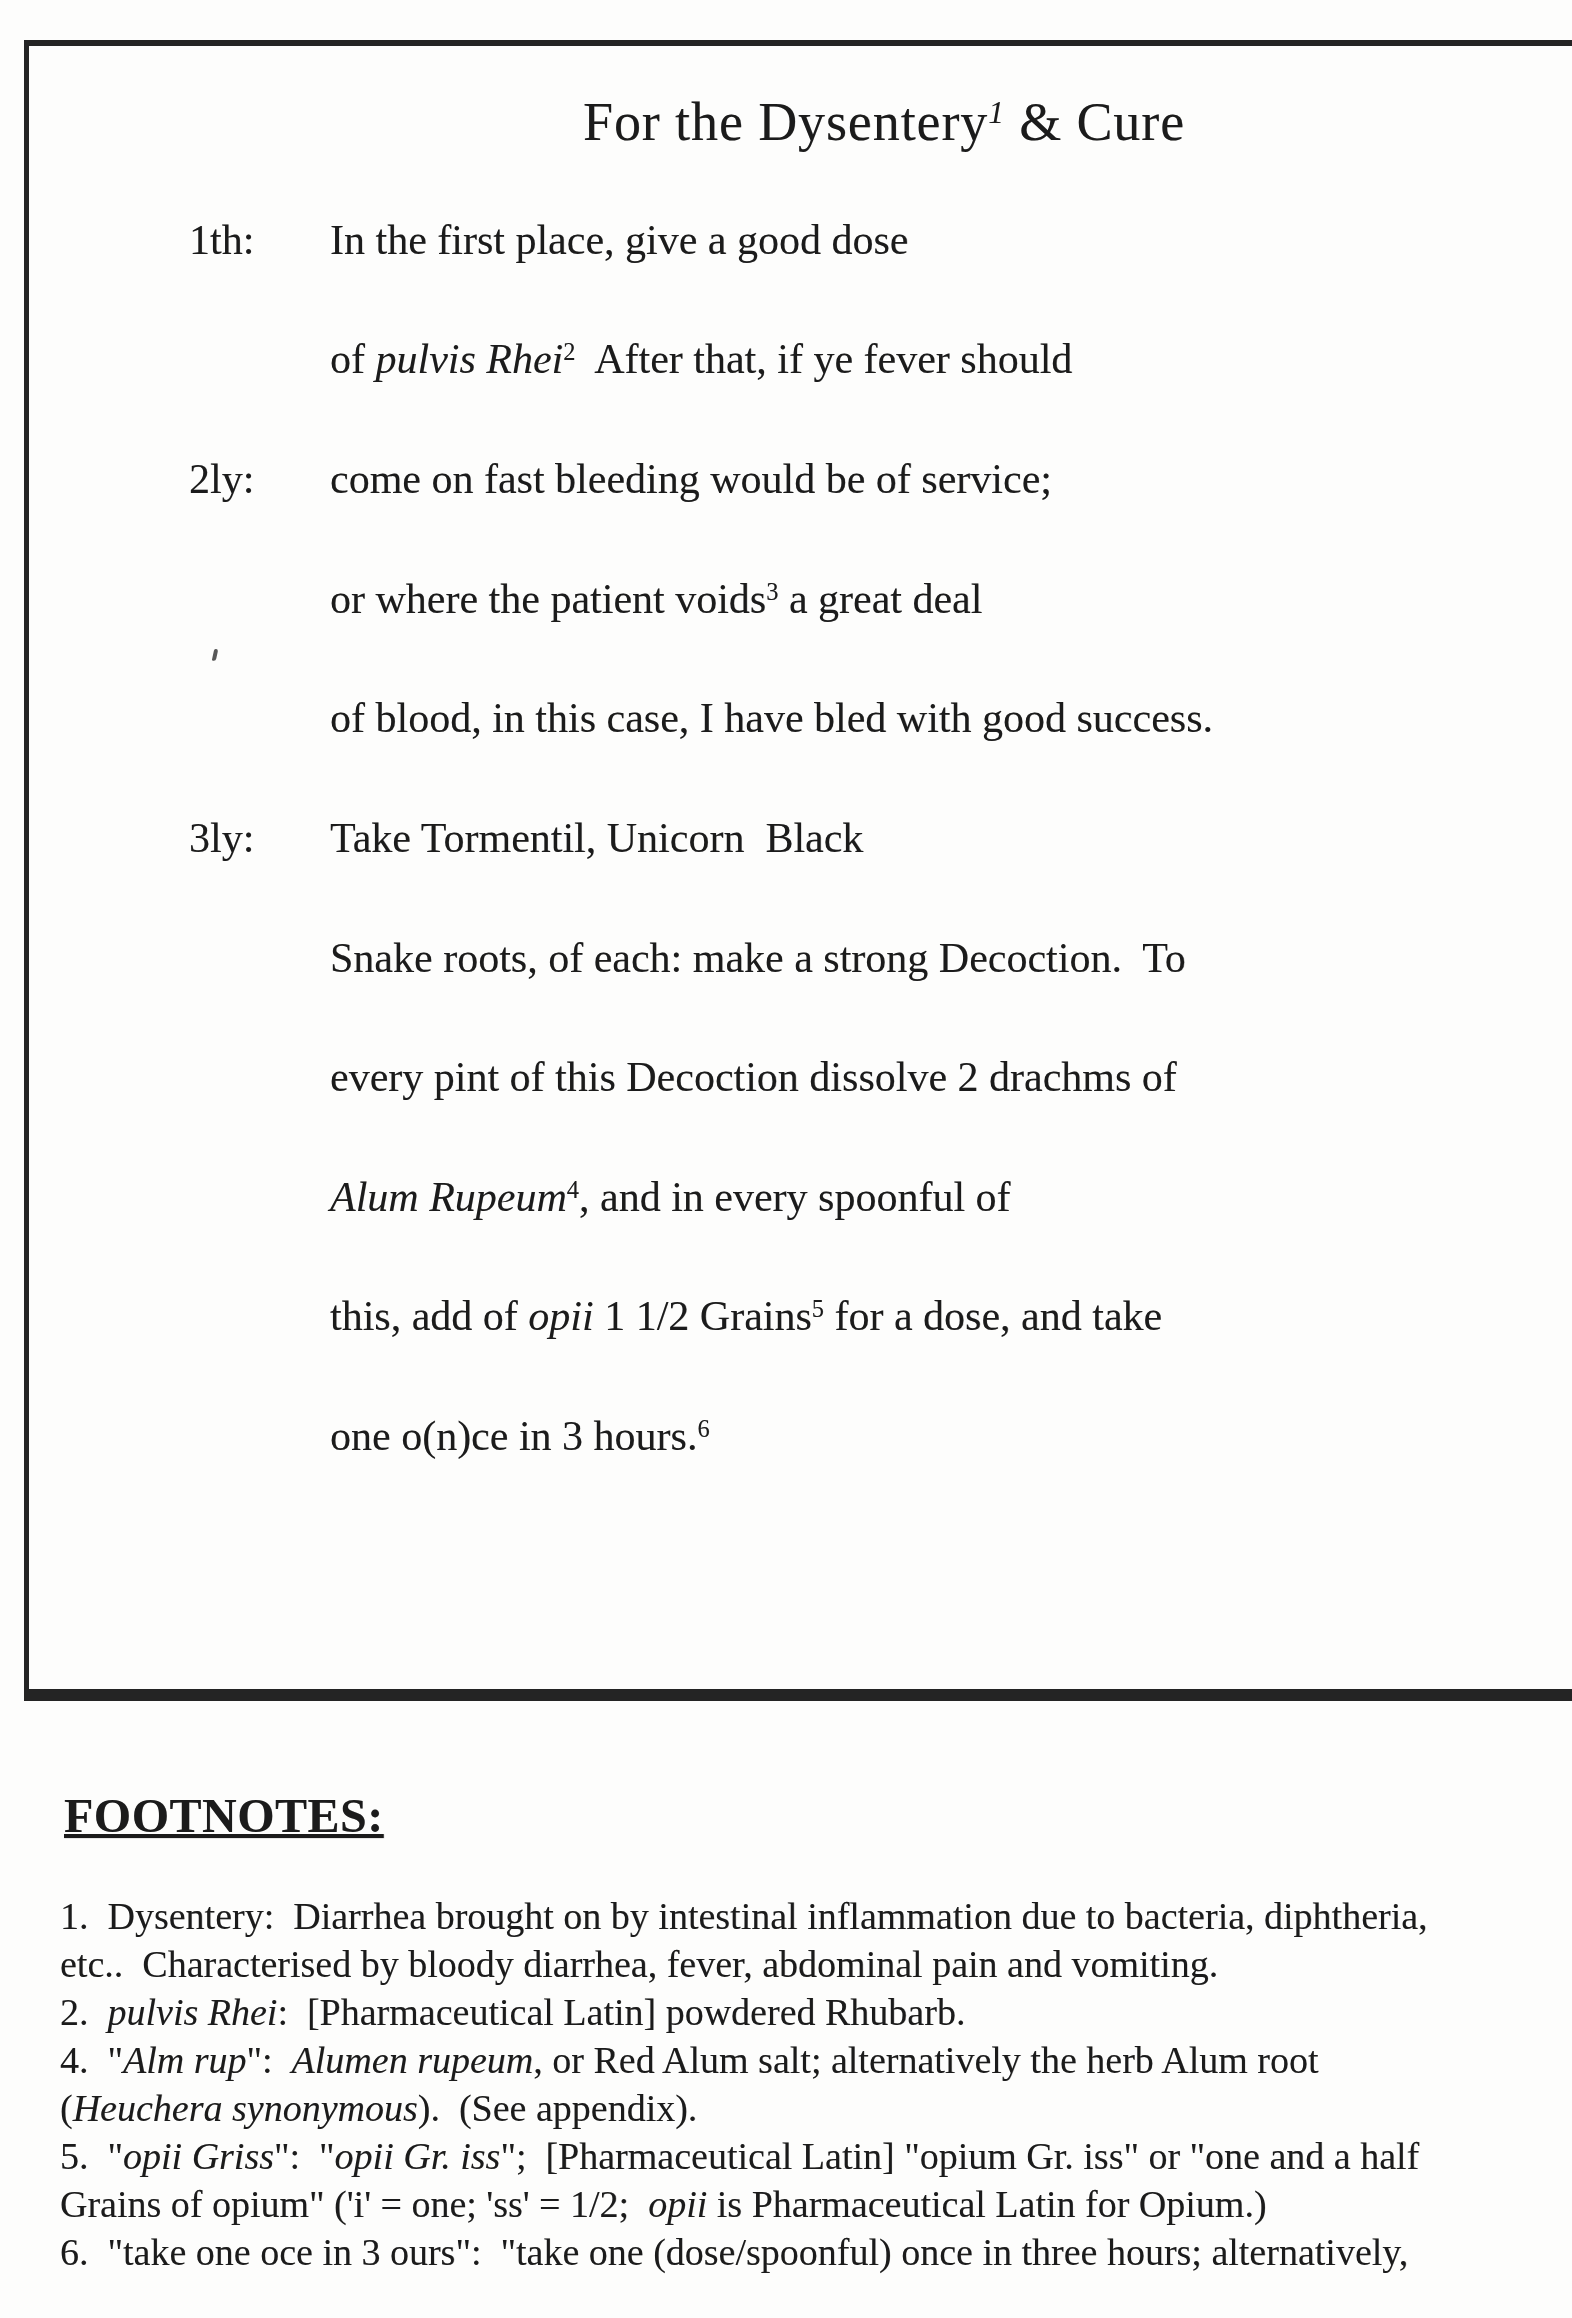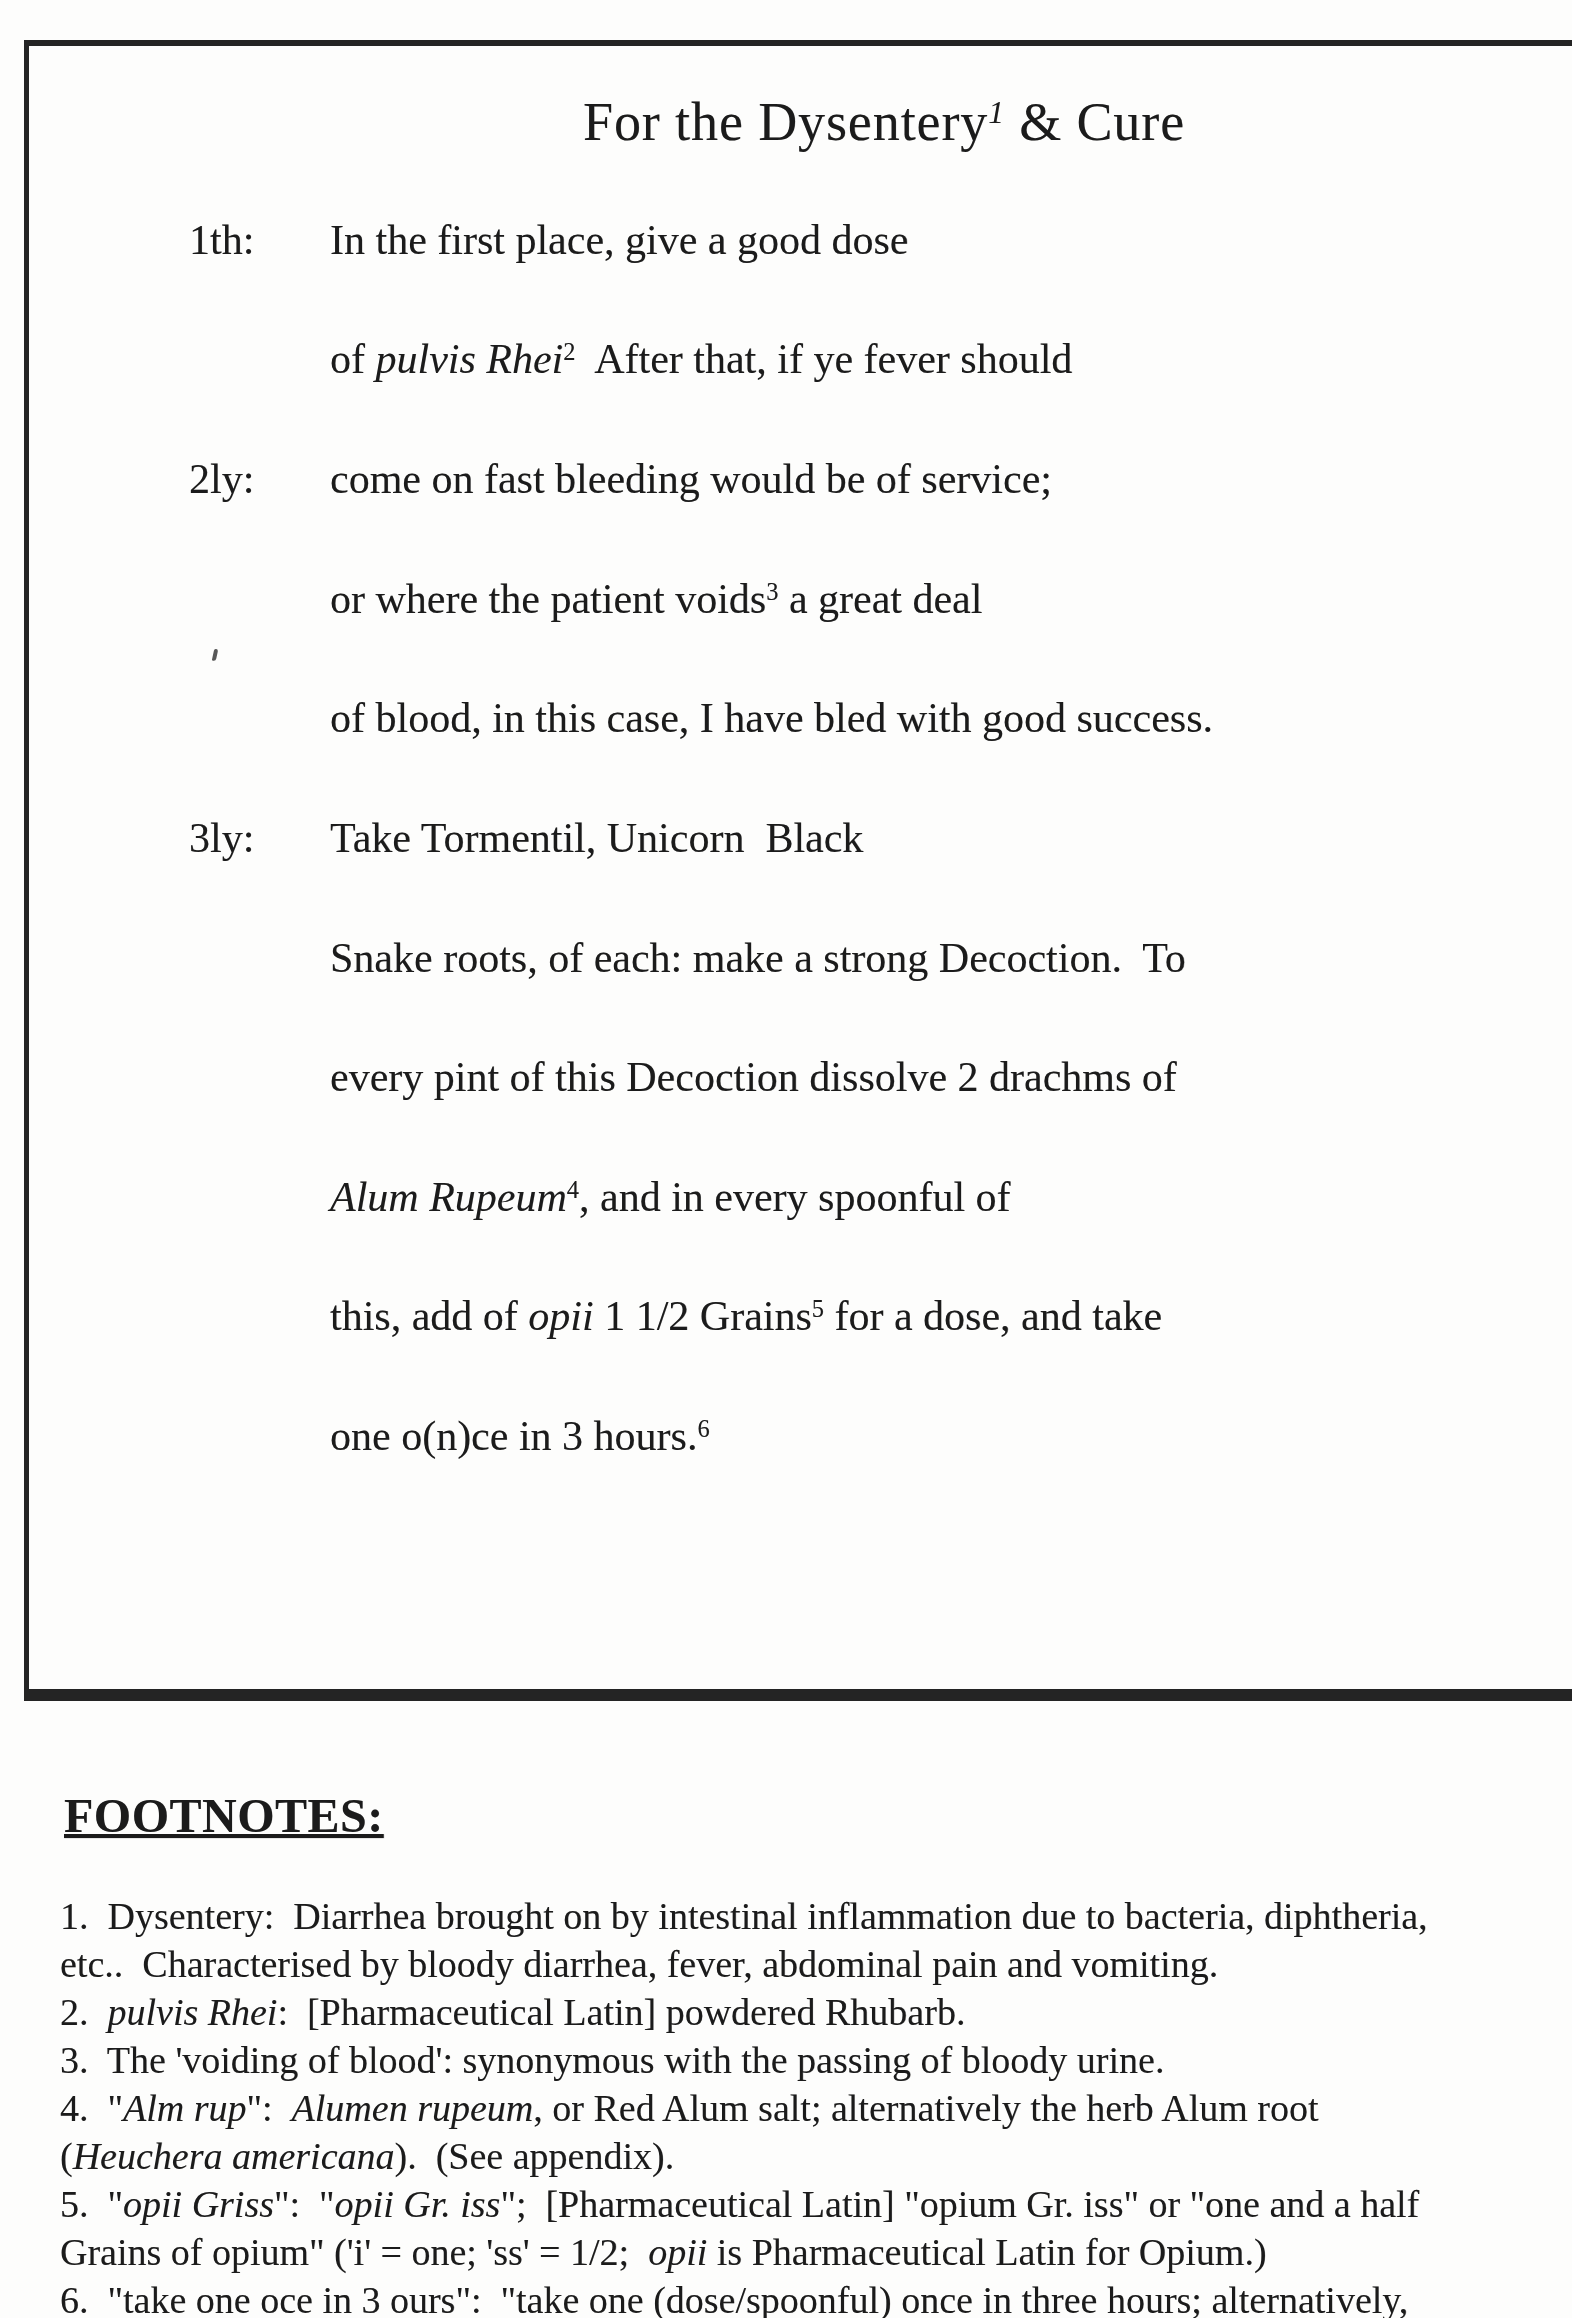--- a/index.html
+++ b/index.html
@@ -72,22 +72,21 @@
       </div>
     <div class="speck"></div>
   </section>
 
   <section class="footnotes">
     <h2 class="fn-heading">FOOTNOTES:</h2>
     <div class="fn-list" id="footnote-list">
         <div class="fn-line"><span>1.  Dysentery:  Diarrhea brought on by intestinal inflammation due to bacteria, diphtheria,</span></div>
         <div class="fn-line"><span>etc..  Characterised by bloody diarrhea, fever, abdominal pain and vomiting.</span></div>
         <div class="fn-line"><span>2.  </span><span style="font-style: italic;">pulvis Rhei</span><span>:  [Pharmaceutical Latin] powdered Rhubarb.</span></div>
-        <div class="fn-line"><span>3.  The 'voiding of blood': synonymous with the passing of bloody urine.</span></div>
         <div class="fn-line"><span>4.  "</span><span style="font-style: italic;">Alm rup</span><span>":  </span><span style="font-style: italic;">Alumen rupeum</span><span>, or Red Alum salt; alternatively the herb Alum root</span></div>
-        <div class="fn-line"><span>(</span><span style="font-style: italic;">Heuchera americana</span><span>).  (See appendix).</span></div>
+        <div class="fn-line"><span>(</span><span style="font-style: italic;">Heuchera synonymous</span><span>).  (See appendix).</span></div>
         <div class="fn-line"><span>5.  "</span><span style="font-style: italic;">opii Griss</span><span>":  "</span><span style="font-style: italic;">opii Gr. iss</span><span>";  [Pharmaceutical Latin] "opium Gr. iss" or "one and a half</span></div>
         <div class="fn-line"><span>Grains of opium" ('i' = one; 'ss' = 1/2;  </span><span style="font-style: italic;">opii</span><span> is Pharmaceutical Latin for Opium.)</span></div>
         <div class="fn-line"><span>6.  "take one oce in 3 ours":  "take one (dose/spoonful) once in three hours; alternatively,</span></div>
       </div>
   </section>
 </div>
 
 
 </body></html>

